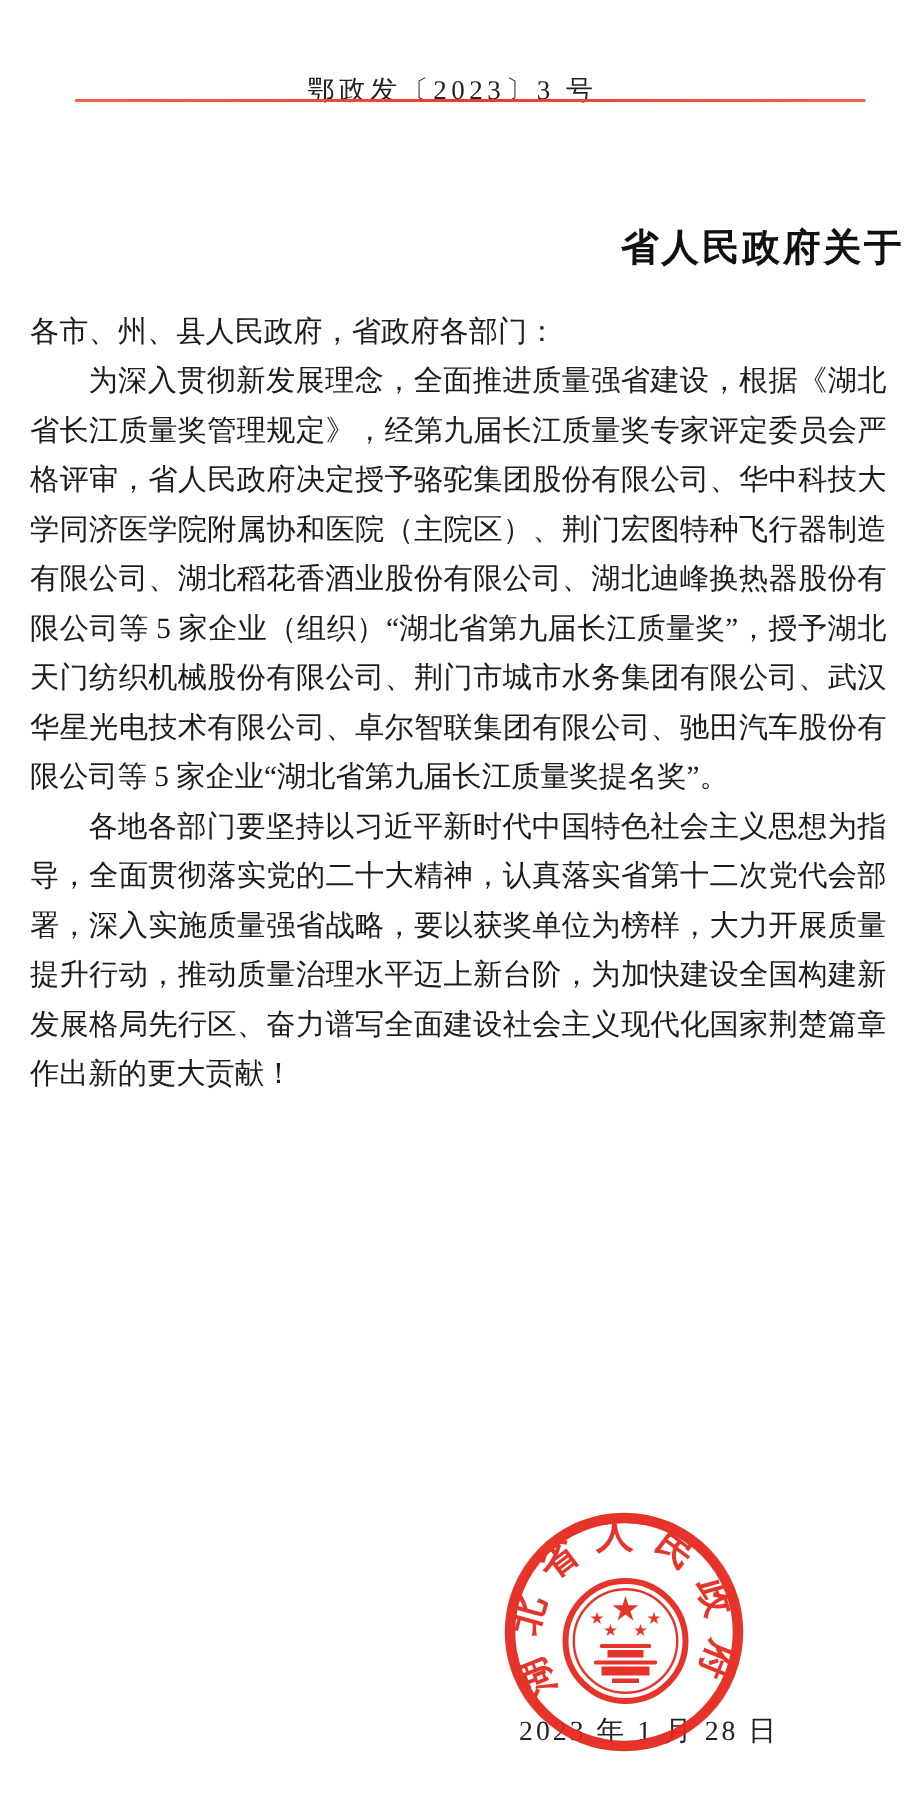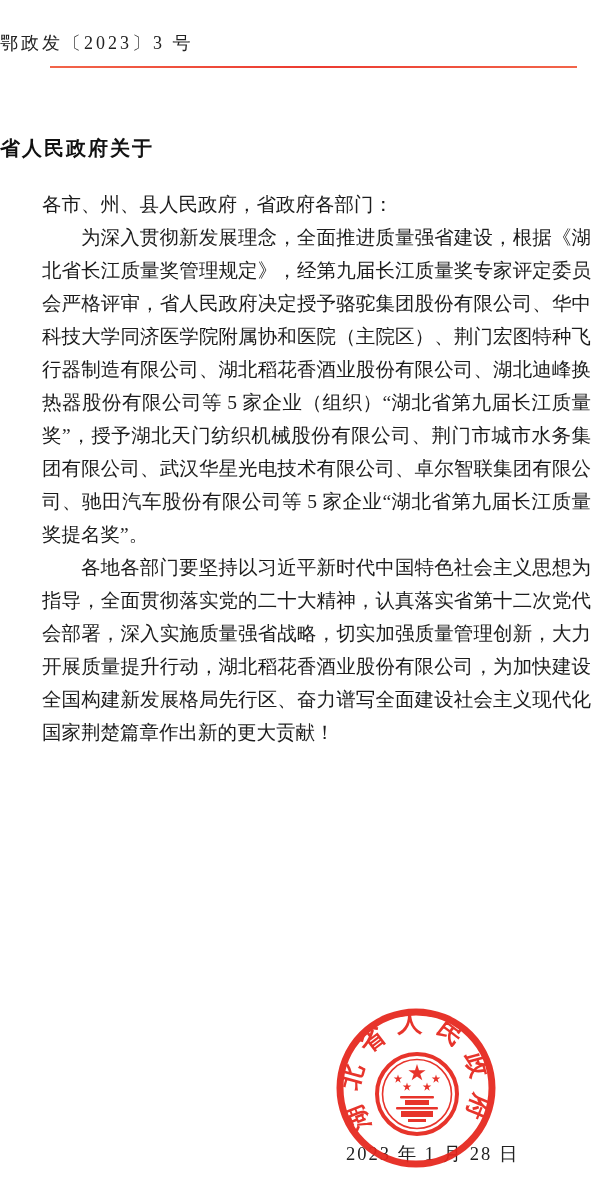--- a/index.html
+++ b/index.html
@@ -11,45 +11,45 @@
   .page {
     position: relative;
     width: 603px;
     height: 1200px;
     margin: 0 auto;
     background: #ffffff;
     overflow: hidden;
     color: #1c1c1c;
   }
   .doc-number {
-    padding-top: 31px;
-    text-align: left;
+    padding-top: 48px;
+    text-align: center;
     font-size: 18px;
     letter-spacing: 3px;
     color: #222222;
   }
   .red-rule {
     position: absolute;
     left: 50px;
     top: 66px;
     width: 527px;
     height: 2px;
     background: linear-gradient(90deg, #f2654a, #ec3a30, #f2654a);
   }
   .title-block {
     margin-top: 72px;
-    text-align: left;
+    text-align: right;
     font-weight: bold;
-    font-size: 20px;
+    font-size: 25px;
     line-height: 43px;
     letter-spacing: 2px;
     color: #111111;
   }
   .content {
-    margin: 18px 12px 0 42px;
+    margin: 18px 12px 0 20px;
     font-size: 19.5px;
     line-height: 33px;
     text-align: justify;
     text-align-last: left;
     color: #1c1c1c;
   }
   .salutation {
     text-indent: 0;
   }
   .para {
@@ -86,21 +86,21 @@
 
   <div class="red-rule"></div>
 
   <div class="title-block">
     <div>省人民政府关于</div>
   </div>
 
   <div class="content">
     <div class="salutation">各市、州、县人民政府，省政府各部门：</div>
     <p class="para">为深入贯彻新发展理念，全面推进质量强省建设，根据《湖北省长江质量奖管理规定》，经第九届长江质量奖专家评定委员会严格评审，省人民政府决定授予骆驼集团股份有限公司、华中科技大学同济医学院附属协和医院（主院区）、荆门宏图特种飞行器制造有限公司、湖北稻花香酒业股份有限公司、湖北迪峰换热器股份有限公司等 5 家企业（组织）“湖北省第九届长江质量奖”，授予湖北天门纺织机械股份有限公司、荆门市城市水务集团有限公司、武汉华星光电技术有限公司、卓尔智联集团有限公司、驰田汽车股份有限公司等 5 家企业“湖北省第九届长江质量奖提名奖”。</p>
-    <p class="para">各地各部门要坚持以习近平新时代中国特色社会主义思想为指导，全面贯彻落实党的二十大精神，认真落实省第十二次党代会部署，深入实施质量强省战略，切实加强质量管理创新，大力开展质量提升行动，湖北稻花香酒业股份有限公司，为加快建设全国构建新发展格局先行区、奋力谱写全面建设社会主义现代化国家荆楚篇章作出新的更大贡献！</p>
+    <p class="para">各地各部门要坚持以习近平新时代中国特色社会主义思想为指导，全面贯彻落实党的二十大精神，认真落实省第十二次党代会部署，深入实施质量强省战略，要以获奖单位为榜样，大力开展质量提升行动，推动质量治理水平迈上新台阶，为加快建设全国构建新发展格局先行区、奋力谱写全面建设社会主义现代化国家荆楚篇章作出新的更大贡献！</p>
   </div>
 
   <div class="doc-date">2023 年 1 月 28 日</div>
 
   <div class="seal">
     <svg viewBox="-86 -86 172 172" xmlns="http://www.w3.org/2000/svg">
       <defs>
         <polygon id="star" points="0,-9 2,-2.8 8.6,-2.8 3.3,1.1 5.3,7.3 0,3.4 -5.3,7.3 -3.3,1.1 -8.6,-2.8 -2,-2.8"></polygon>
         <path id="sealTextArc" d="M -49.4,28.5 A 57 57 0 1 1 49.4,28.5" fill="none"></path>
       </defs>

